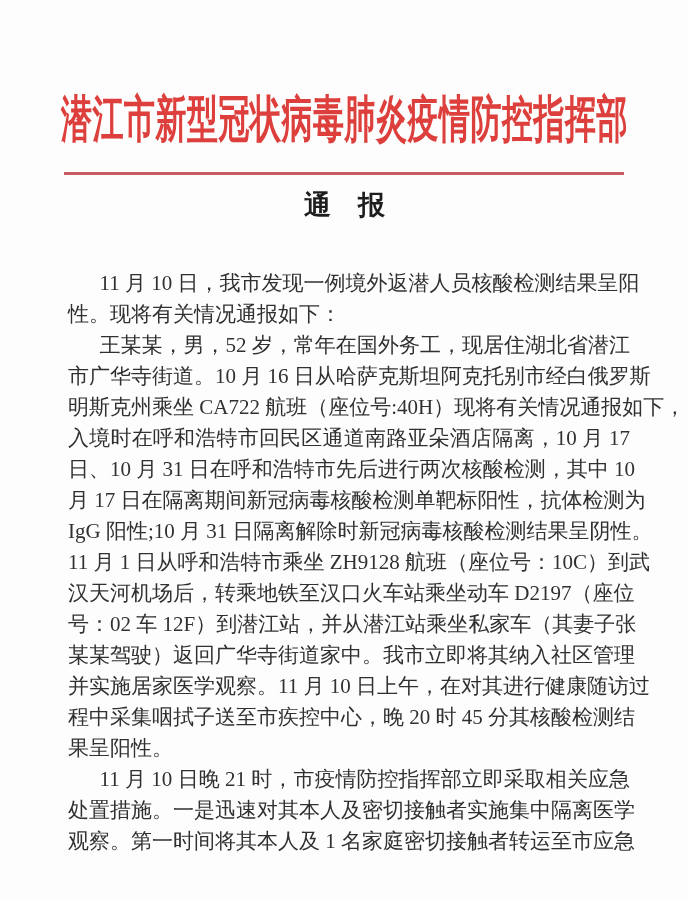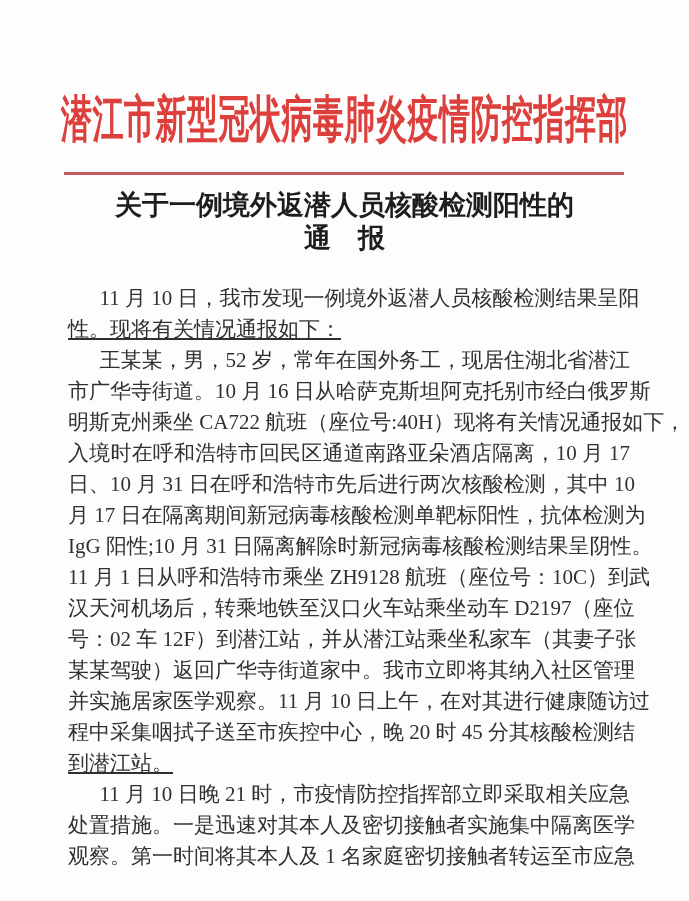--- a/index.html
+++ b/index.html
@@ -44,68 +44,66 @@
     left: 0;
     width: 100%;
     text-align: center;
     color: #1d1d1d;
     font-size: 27px;
     font-weight: 700;
     line-height: 33px;
   }
   .doc-body {
     position: absolute;
-    top: 283px;
+    top: 268px;
     left: 68px;
     width: 562px;
     color: var(--text-black, #303030);
     font-size: 21px;
     line-height: 31px;
   }
   .bl {
     text-align: justify;
     text-align-last: justify;
     white-space: nowrap;
     height: 31px;
   }
   .bl-first {
     text-indent: 1.5em;
   }
   .bl-end {
     text-align-last: left;
-    text-decoration: underline;
   }
 </style>
 </head>
 <body>
 
 <div class="page">
   <div class="org-name">潜江市新型冠状病毒肺炎疫情防控指挥部</div>
 
   <div class="masthead-divider"></div>
 
   <div class="doc-title">
-    <div>关于一例境外返潜人员核酸检测阳性的</div>
     <div>通　报</div>
   </div>
 
   <div class="doc-body">
       <div class="bl bl-first">11 月 10 日，我市发现一例境外返潜人员核酸检测结果呈阳</div>
       <div class="bl bl-end">性。现将有关情况通报如下：</div>
       <div class="bl bl-first">王某某，男，52 岁，常年在国外务工，现居住湖北省潜江</div>
       <div class="bl">市广华寺街道。10 月 16 日从哈萨克斯坦阿克托别市经白俄罗斯</div>
       <div class="bl">明斯克州乘坐 CA722 航班（座位号:40H）现将有关情况通报如下，</div>
       <div class="bl">入境时在呼和浩特市回民区通道南路亚朵酒店隔离，10 月 17</div>
       <div class="bl">日、10 月 31 日在呼和浩特市先后进行两次核酸检测，其中 10</div>
       <div class="bl">月 17 日在隔离期间新冠病毒核酸检测单靶标阳性，抗体检测为</div>
       <div class="bl">IgG 阳性;10 月 31 日隔离解除时新冠病毒核酸检测结果呈阴性。</div>
       <div class="bl">11 月 1 日从呼和浩特市乘坐 ZH9128 航班（座位号：10C）到武</div>
       <div class="bl">汉天河机场后，转乘地铁至汉口火车站乘坐动车 D2197（座位</div>
       <div class="bl">号：02 车 12F）到潜江站，并从潜江站乘坐私家车（其妻子张</div>
       <div class="bl">某某驾驶）返回广华寺街道家中。我市立即将其纳入社区管理</div>
       <div class="bl">并实施居家医学观察。11 月 10 日上午，在对其进行健康随访过</div>
       <div class="bl">程中采集咽拭子送至市疾控中心，晚 20 时 45 分其核酸检测结</div>
-      <div class="bl bl-end">到潜江站。</div>
+      <div class="bl bl-end">果呈阳性。</div>
       <div class="bl bl-first">11 月 10 日晚 21 时，市疫情防控指挥部立即采取相关应急</div>
       <div class="bl">处置措施。一是迅速对其本人及密切接触者实施集中隔离医学</div>
       <div class="bl">观察。第一时间将其本人及 1 名家庭密切接触者转运至市应急</div>
     </div>
 </div>
 
 </body></html>

